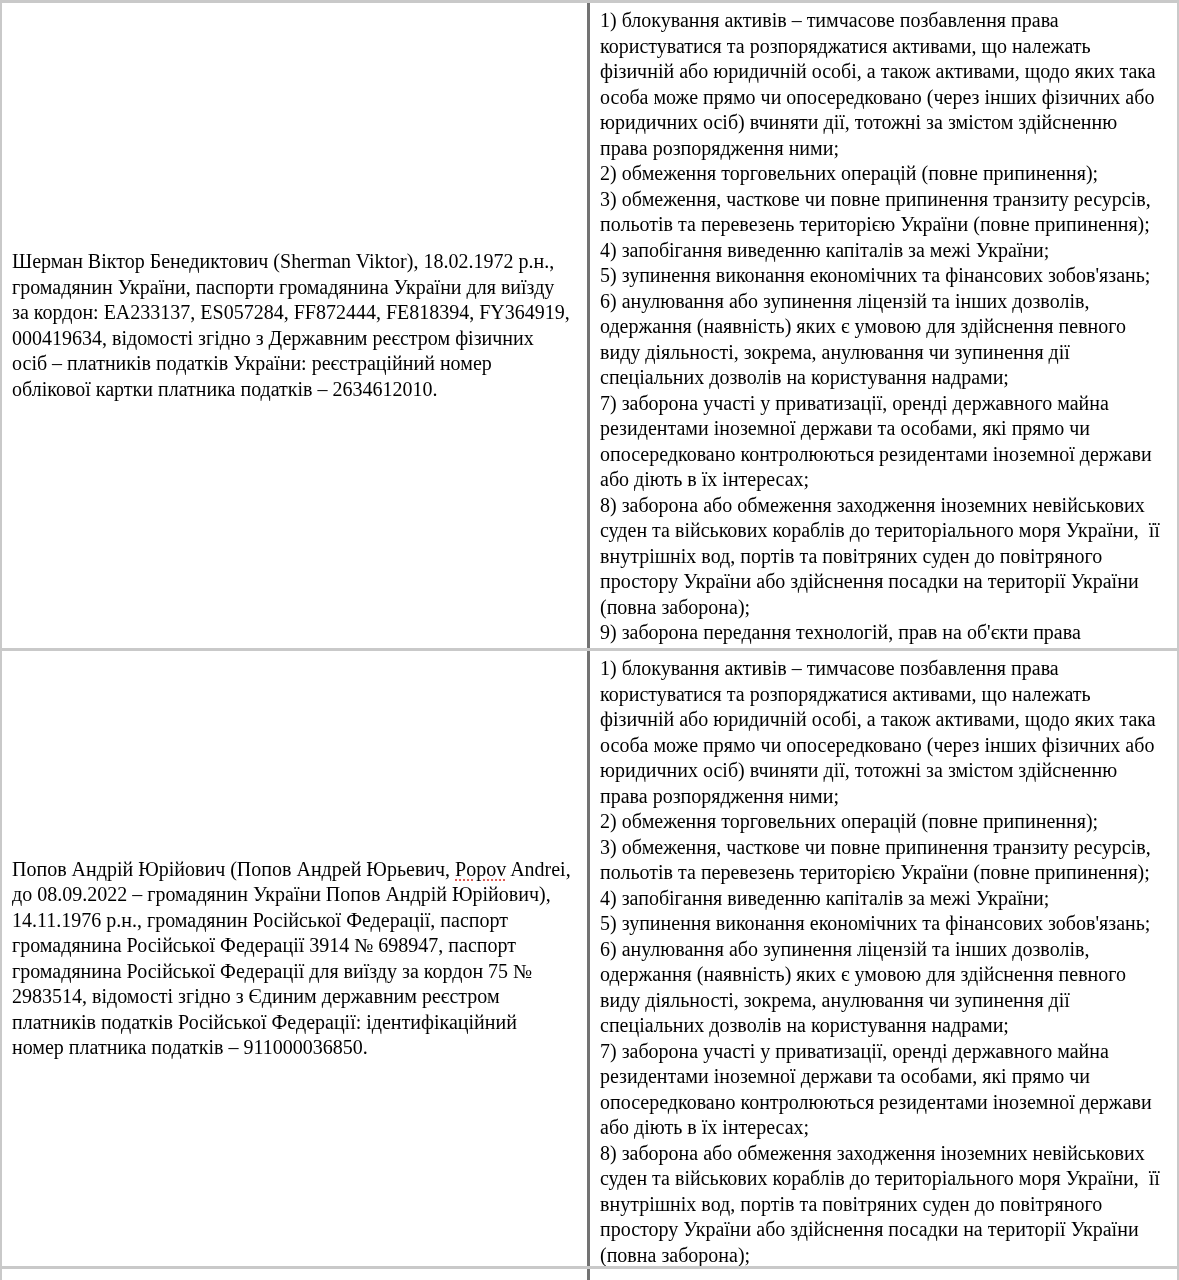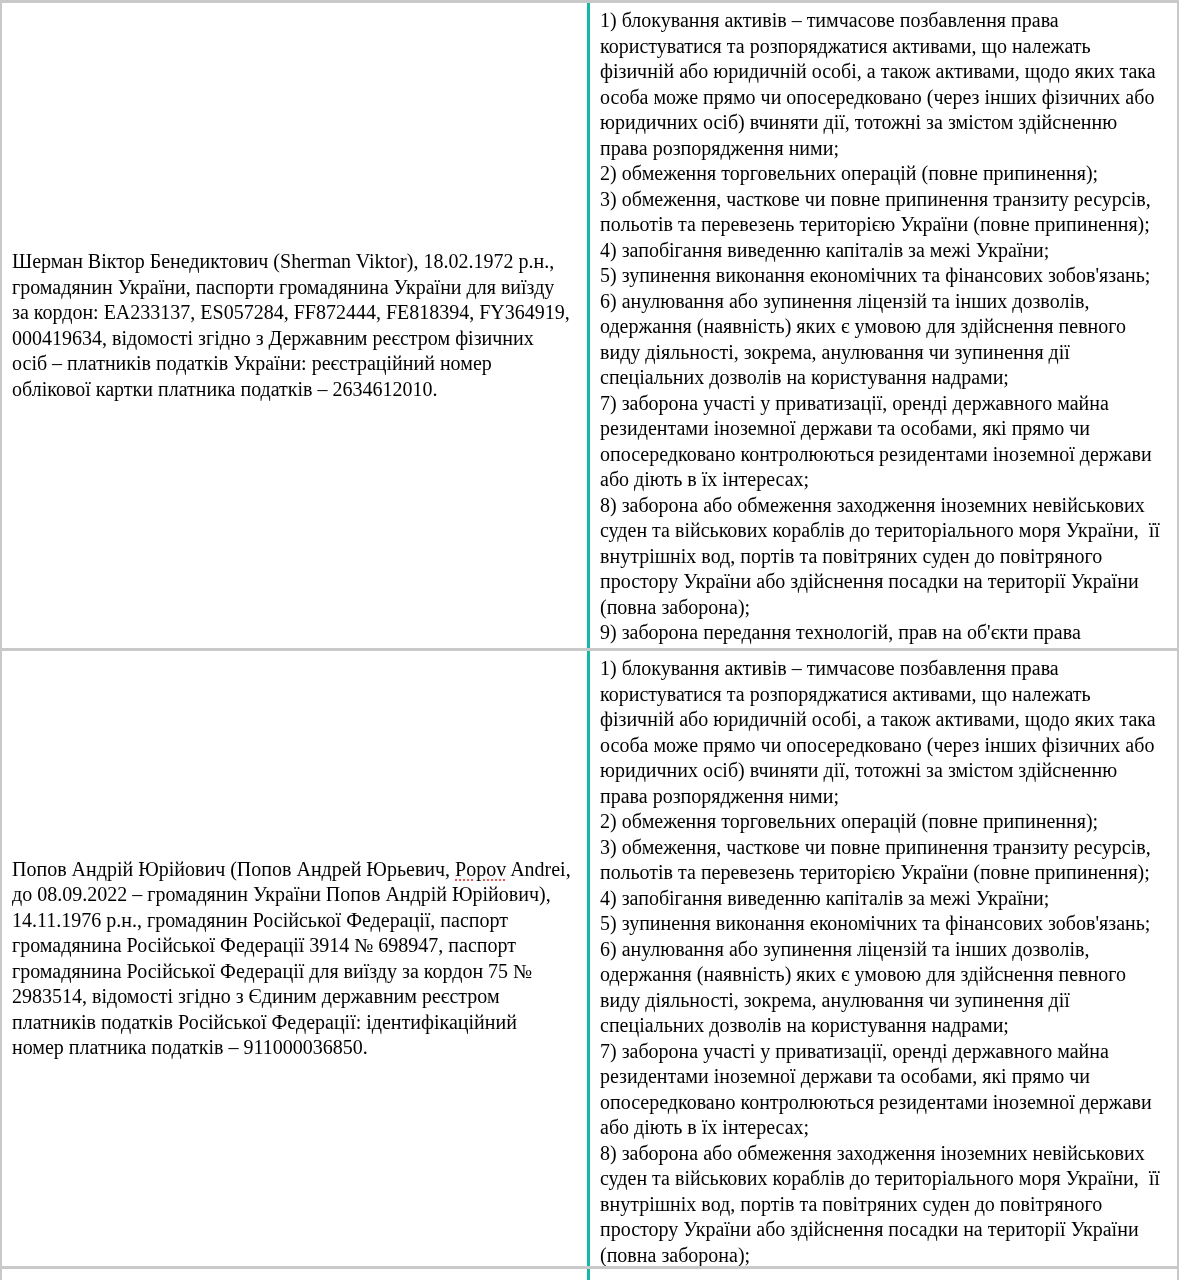--- a/index.html
+++ b/index.html
@@ -42,21 +42,21 @@
   .cell-person {
     width: 585px;
     flex: 0 0 585px;
     display: flex;
     align-items: center;
     padding: 6px 16px 6px 10px;
     justify-content: flex-end;
   }
   .cell-sanctions {
     flex: 1 1 auto;
-    border-left: 3px solid #14b8a6;
+    border-left: 3px solid #737373;
     padding: 5px 8px 12px 10px;
   }
   p {
     margin: 0;
     white-space: pre-wrap;
   }
   .squiggle {
     text-decoration: underline dotted #e05a52;
     text-decoration-thickness: 2px;
     text-underline-offset: 4px;

